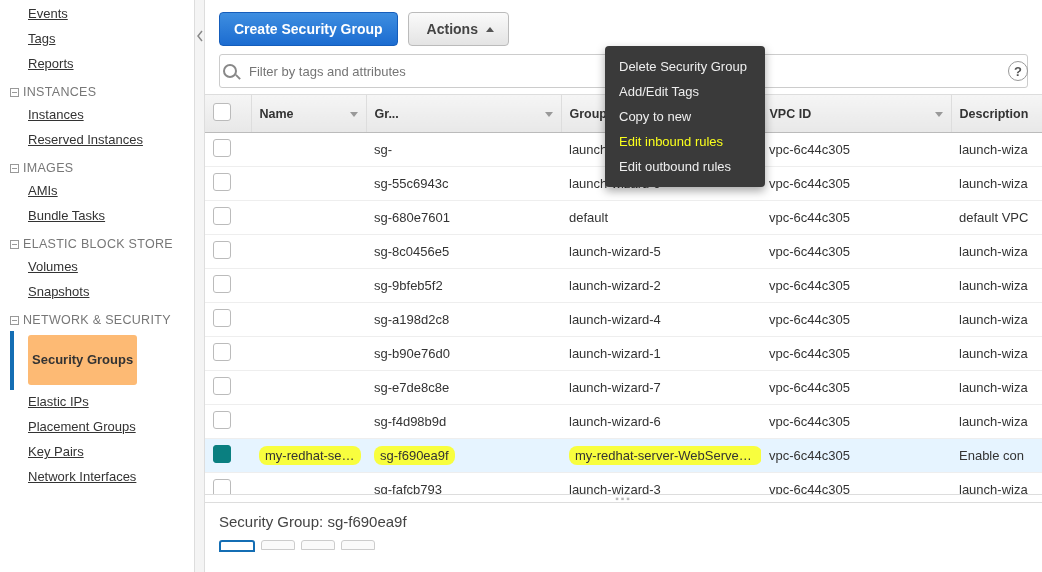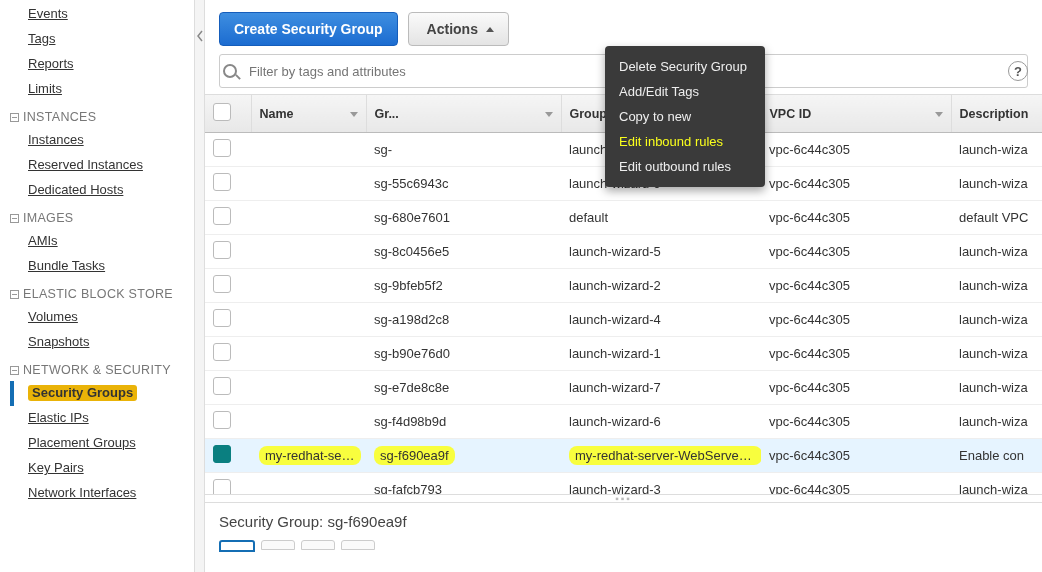--- a/index.html
+++ b/index.html
@@ -51,21 +51,21 @@
   .sidebar .active {
     font-weight: bold;
     position: relative;
   }
   .sidebar .active::before {
     content:"";
     position:absolute;
     left:0; top:0; bottom:0;
     width:4px; background:#146eb4;
   }
-  .hl-yellow { background:#eab308; display:inline-block; padding:0 4px; border-radius:3px;}
+  .hl-yellow { background:#fdba74; display:inline-block; padding:17px 4px; border-radius:3px;}
   .collapse-handle {
     width:10px;
     background:#f4f4f4;
     border-right:1px solid #ddd;
     display:flex; align-items:flex-start; justify-content:center;
     padding-top:30px;
     cursor:pointer;
   }
   .main {
     flex:1;
@@ -235,30 +235,28 @@
 </head>
 <body>
 
 <div class="root">
 
   <div class="sidebar">
     <div id="sb-pre">
         <div class="item">Events</div>
         <div class="item">Tags</div>
         <div class="item">Reports</div>
-        <div class="item">Limits</div>
       </div>
     <div id="sb-sections">
         <div class="section-head">
           <span class="sq"></span>
           <span>INSTANCES</span>
         </div>
         <div class="item">Instances</div>
         <div class="item">Reserved Instances</div>
-        <div class="item">Dedicated Hosts</div>
         <div class="section-head">
           <span class="sq"></span>
           <span>IMAGES</span>
         </div>
         <div class="item">AMIs</div>
         <div class="item">Bundle Tasks</div>
         <div class="section-head">
           <span class="sq"></span>
           <span>ELASTIC BLOCK STORE</span>
         </div>

